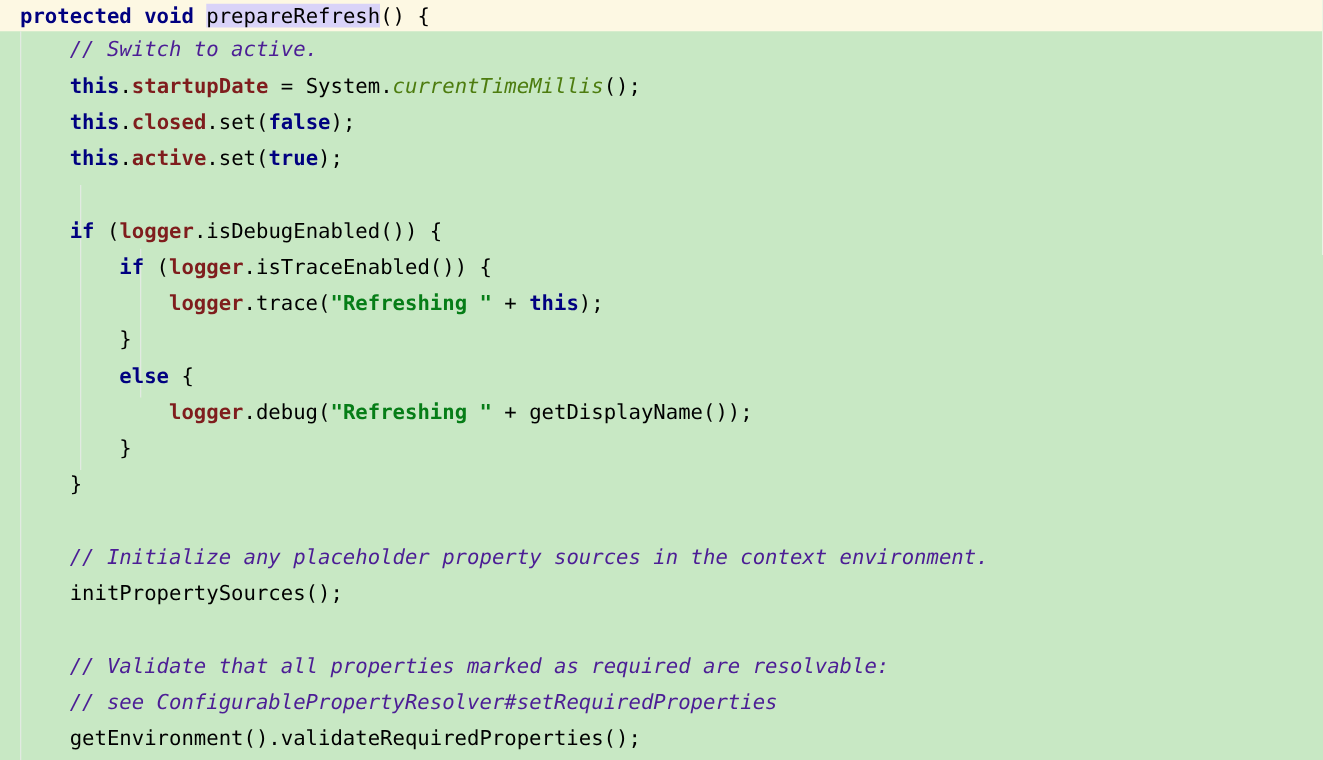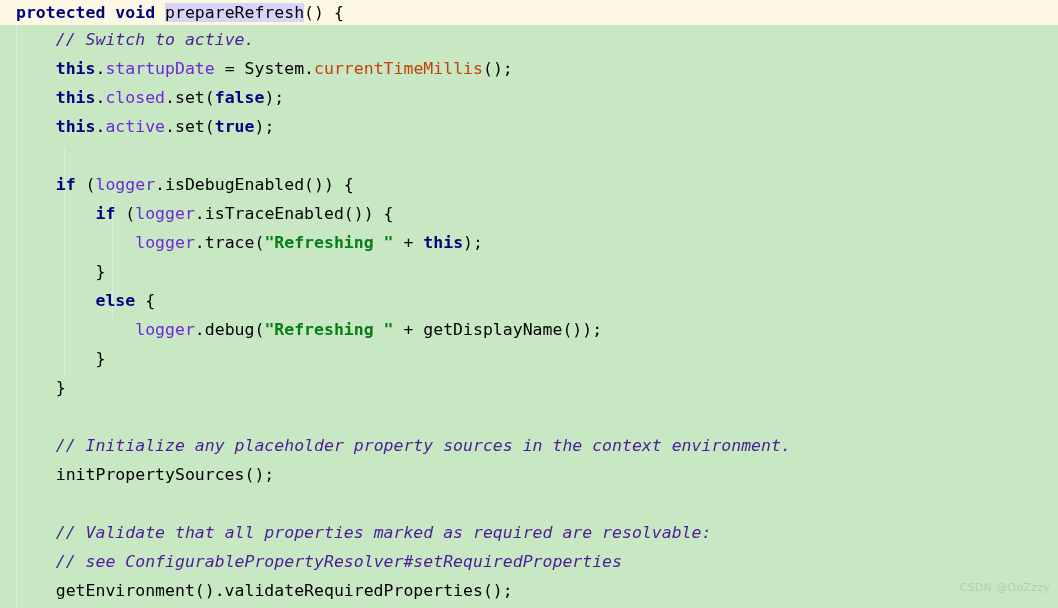--- a/index.html
+++ b/index.html
@@ -48,24 +48,24 @@
   .ln {
     display: block;
     height: 29px;
     padding-left: 16px;
   }
   .ln:first-child { height: 25px; line-height: 25px; }
 
   
   .kw       { color: #000080; font-weight: bold; }
   .plain    { color: #000000; }
-  .field    { color: #6d28d9; font-weight: normal; }
+  .field    { color: #7f1d1d; font-weight: bold; }
   .str      { color: #067d17; font-weight: bold; }
   .cmt      { color: #4c1d95; font-style: italic; }
-  .static   { color: #c2410c; }
+  .static   { color: #4d7c0f; font-style: italic; }
   .ident    { color: #000000; }
   .sel      { background: #d9d3f8; }
 
   #watermark {
     position: absolute;
     right: 8px;
     bottom: 6px;
     z-index: 5;
     font-family: "DejaVu Sans", "Liberation Sans", sans-serif;
     font-size: 11px;
@@ -78,14 +78,13 @@
 <body>
 
 <div id="editor">
   <div class="hl-line-bg"></div>
   <div id="guides">
       <div class="guide" style="left: 16px; top: 25px; height: 583px;"></div>
       <div class="guide" style="left: 64px; top: 148px; height: 228px;"></div>
       <div class="guide" style="left: 112px; top: 199px; height: 119px;"></div>
     </div>
   <pre id="code"><span class="ln"><span class="kw">protected</span><span class="plain"> </span><span class="kw">void</span><span class="plain"> </span><span class="ident sel">prepareRefresh</span><span class="plain">() {</span></span><span class="ln"><span class="plain">    </span><span class="cmt">// Switch to active.</span></span><span class="ln"><span class="plain">    </span><span class="kw">this</span><span class="plain">.</span><span class="field">startupDate</span><span class="plain"> = System.</span><span class="static">currentTimeMillis</span><span class="plain">();</span></span><span class="ln"><span class="plain">    </span><span class="kw">this</span><span class="plain">.</span><span class="field">closed</span><span class="plain">.set(</span><span class="kw">false</span><span class="plain">);</span></span><span class="ln"><span class="plain">    </span><span class="kw">this</span><span class="plain">.</span><span class="field">active</span><span class="plain">.set(</span><span class="kw">true</span><span class="plain">);</span></span><span class="ln">&nbsp;</span><span class="ln"><span class="plain">    </span><span class="kw">if</span><span class="plain"> (</span><span class="field">logger</span><span class="plain">.isDebugEnabled()) {</span></span><span class="ln"><span class="plain">        </span><span class="kw">if</span><span class="plain"> (</span><span class="field">logger</span><span class="plain">.isTraceEnabled()) {</span></span><span class="ln"><span class="plain">            </span><span class="field">logger</span><span class="plain">.trace(</span><span class="str">"Refreshing "</span><span class="plain"> + </span><span class="kw">this</span><span class="plain">);</span></span><span class="ln"><span class="plain">        }</span></span><span class="ln"><span class="plain">        </span><span class="kw">else</span><span class="plain"> {</span></span><span class="ln"><span class="plain">            </span><span class="field">logger</span><span class="plain">.debug(</span><span class="str">"Refreshing "</span><span class="plain"> + getDisplayName());</span></span><span class="ln"><span class="plain">        }</span></span><span class="ln"><span class="plain">    }</span></span><span class="ln">&nbsp;</span><span class="ln"><span class="plain">    </span><span class="cmt">// Initialize any placeholder property sources in the context environment.</span></span><span class="ln"><span class="plain">    initPropertySources();</span></span><span class="ln">&nbsp;</span><span class="ln"><span class="plain">    </span><span class="cmt">// Validate that all properties marked as required are resolvable:</span></span><span class="ln"><span class="plain">    </span><span class="cmt">// see ConfigurablePropertyResolver#setRequiredProperties</span></span><span class="ln"><span class="plain">    getEnvironment().validateRequiredProperties();</span></span></pre>
-  <div id="watermark">CSDN @OoZzzy</div>
 </div>
 
 </body></html>

